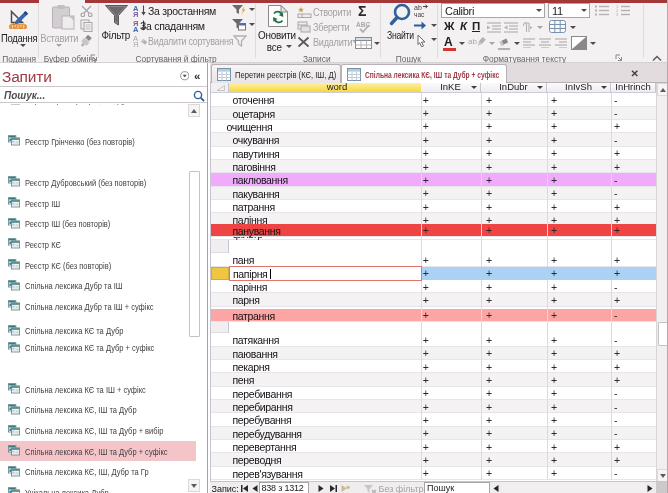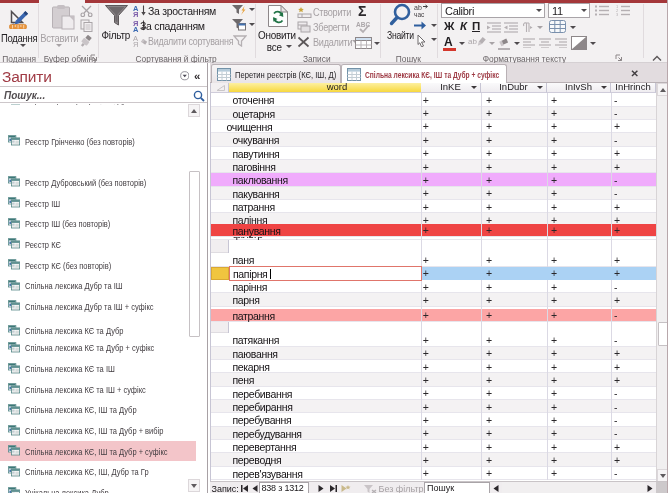--- a/index.html
+++ b/index.html
@@ -560,36 +560,20 @@
 <line x1="5.8" y1="7" x2="9.8" y2="7" stroke="#b9c4c4"></line>
 <rect x="4.5" y="3.5" width="11" height="9.5" fill="#fdfdfd" stroke="#4a8080"></rect>
 <rect x="5" y="4" width="10" height="2" fill="#3d7878"></rect>
 <rect x="5.5" y="7" width="3.4" height="3" fill="#c3cdd2"></rect>
 <line x1="9.8" y1="8" x2="14.5" y2="8" stroke="#b9c4c4"></line>
 <line x1="9.8" y1="10" x2="14.5" y2="10" stroke="#b9c4c4"></line>
 <line x1="5.5" y1="11.8" x2="14.5" y2="11.8" stroke="#b9c4c4"></line>
 </svg>
         <span>Спільна лексика КЄ та Дубр + суфікс</span>
       </div>
-<div class="navitem" style="top:254.02px">
-        <svg class="qic" width="12" height="11" viewBox="0 0 16 14">
-<rect x="0.5" y="0.5" width="10" height="8.5" fill="#fdfdfd" stroke="#4a8080"></rect>
-<rect x="1" y="1" width="9" height="2" fill="#3d7878"></rect>
-<rect x="1.8" y="4.4" width="3.2" height="3.2" fill="#4472a8"></rect>
-<line x1="5.8" y1="5.2" x2="9.8" y2="5.2" stroke="#b9c4c4"></line>
-<line x1="5.8" y1="7" x2="9.8" y2="7" stroke="#b9c4c4"></line>
-<rect x="4.5" y="3.5" width="11" height="9.5" fill="#fdfdfd" stroke="#4a8080"></rect>
-<rect x="5" y="4" width="10" height="2" fill="#3d7878"></rect>
-<rect x="5.5" y="7" width="3.4" height="3" fill="#c3cdd2"></rect>
-<line x1="9.8" y1="8" x2="14.5" y2="8" stroke="#b9c4c4"></line>
-<line x1="9.8" y1="10" x2="14.5" y2="10" stroke="#b9c4c4"></line>
-<line x1="5.5" y1="11.8" x2="14.5" y2="11.8" stroke="#b9c4c4"></line>
-</svg>
-        <span>Спільна лексика КЄ та ІШ</span>
-      </div>
 <div class="navitem" style="top:274.70px">
         <svg class="qic" width="12" height="11" viewBox="0 0 16 14">
 <rect x="0.5" y="0.5" width="10" height="8.5" fill="#fdfdfd" stroke="#4a8080"></rect>
 <rect x="1" y="1" width="9" height="2" fill="#3d7878"></rect>
 <rect x="1.8" y="4.4" width="3.2" height="3.2" fill="#4472a8"></rect>
 <line x1="5.8" y1="5.2" x2="9.8" y2="5.2" stroke="#b9c4c4"></line>
 <line x1="5.8" y1="7" x2="9.8" y2="7" stroke="#b9c4c4"></line>
 <rect x="4.5" y="3.5" width="11" height="9.5" fill="#fdfdfd" stroke="#4a8080"></rect>
 <rect x="5" y="4" width="10" height="2" fill="#3d7878"></rect>
 <rect x="5.5" y="7" width="3.4" height="3" fill="#c3cdd2"></rect>

